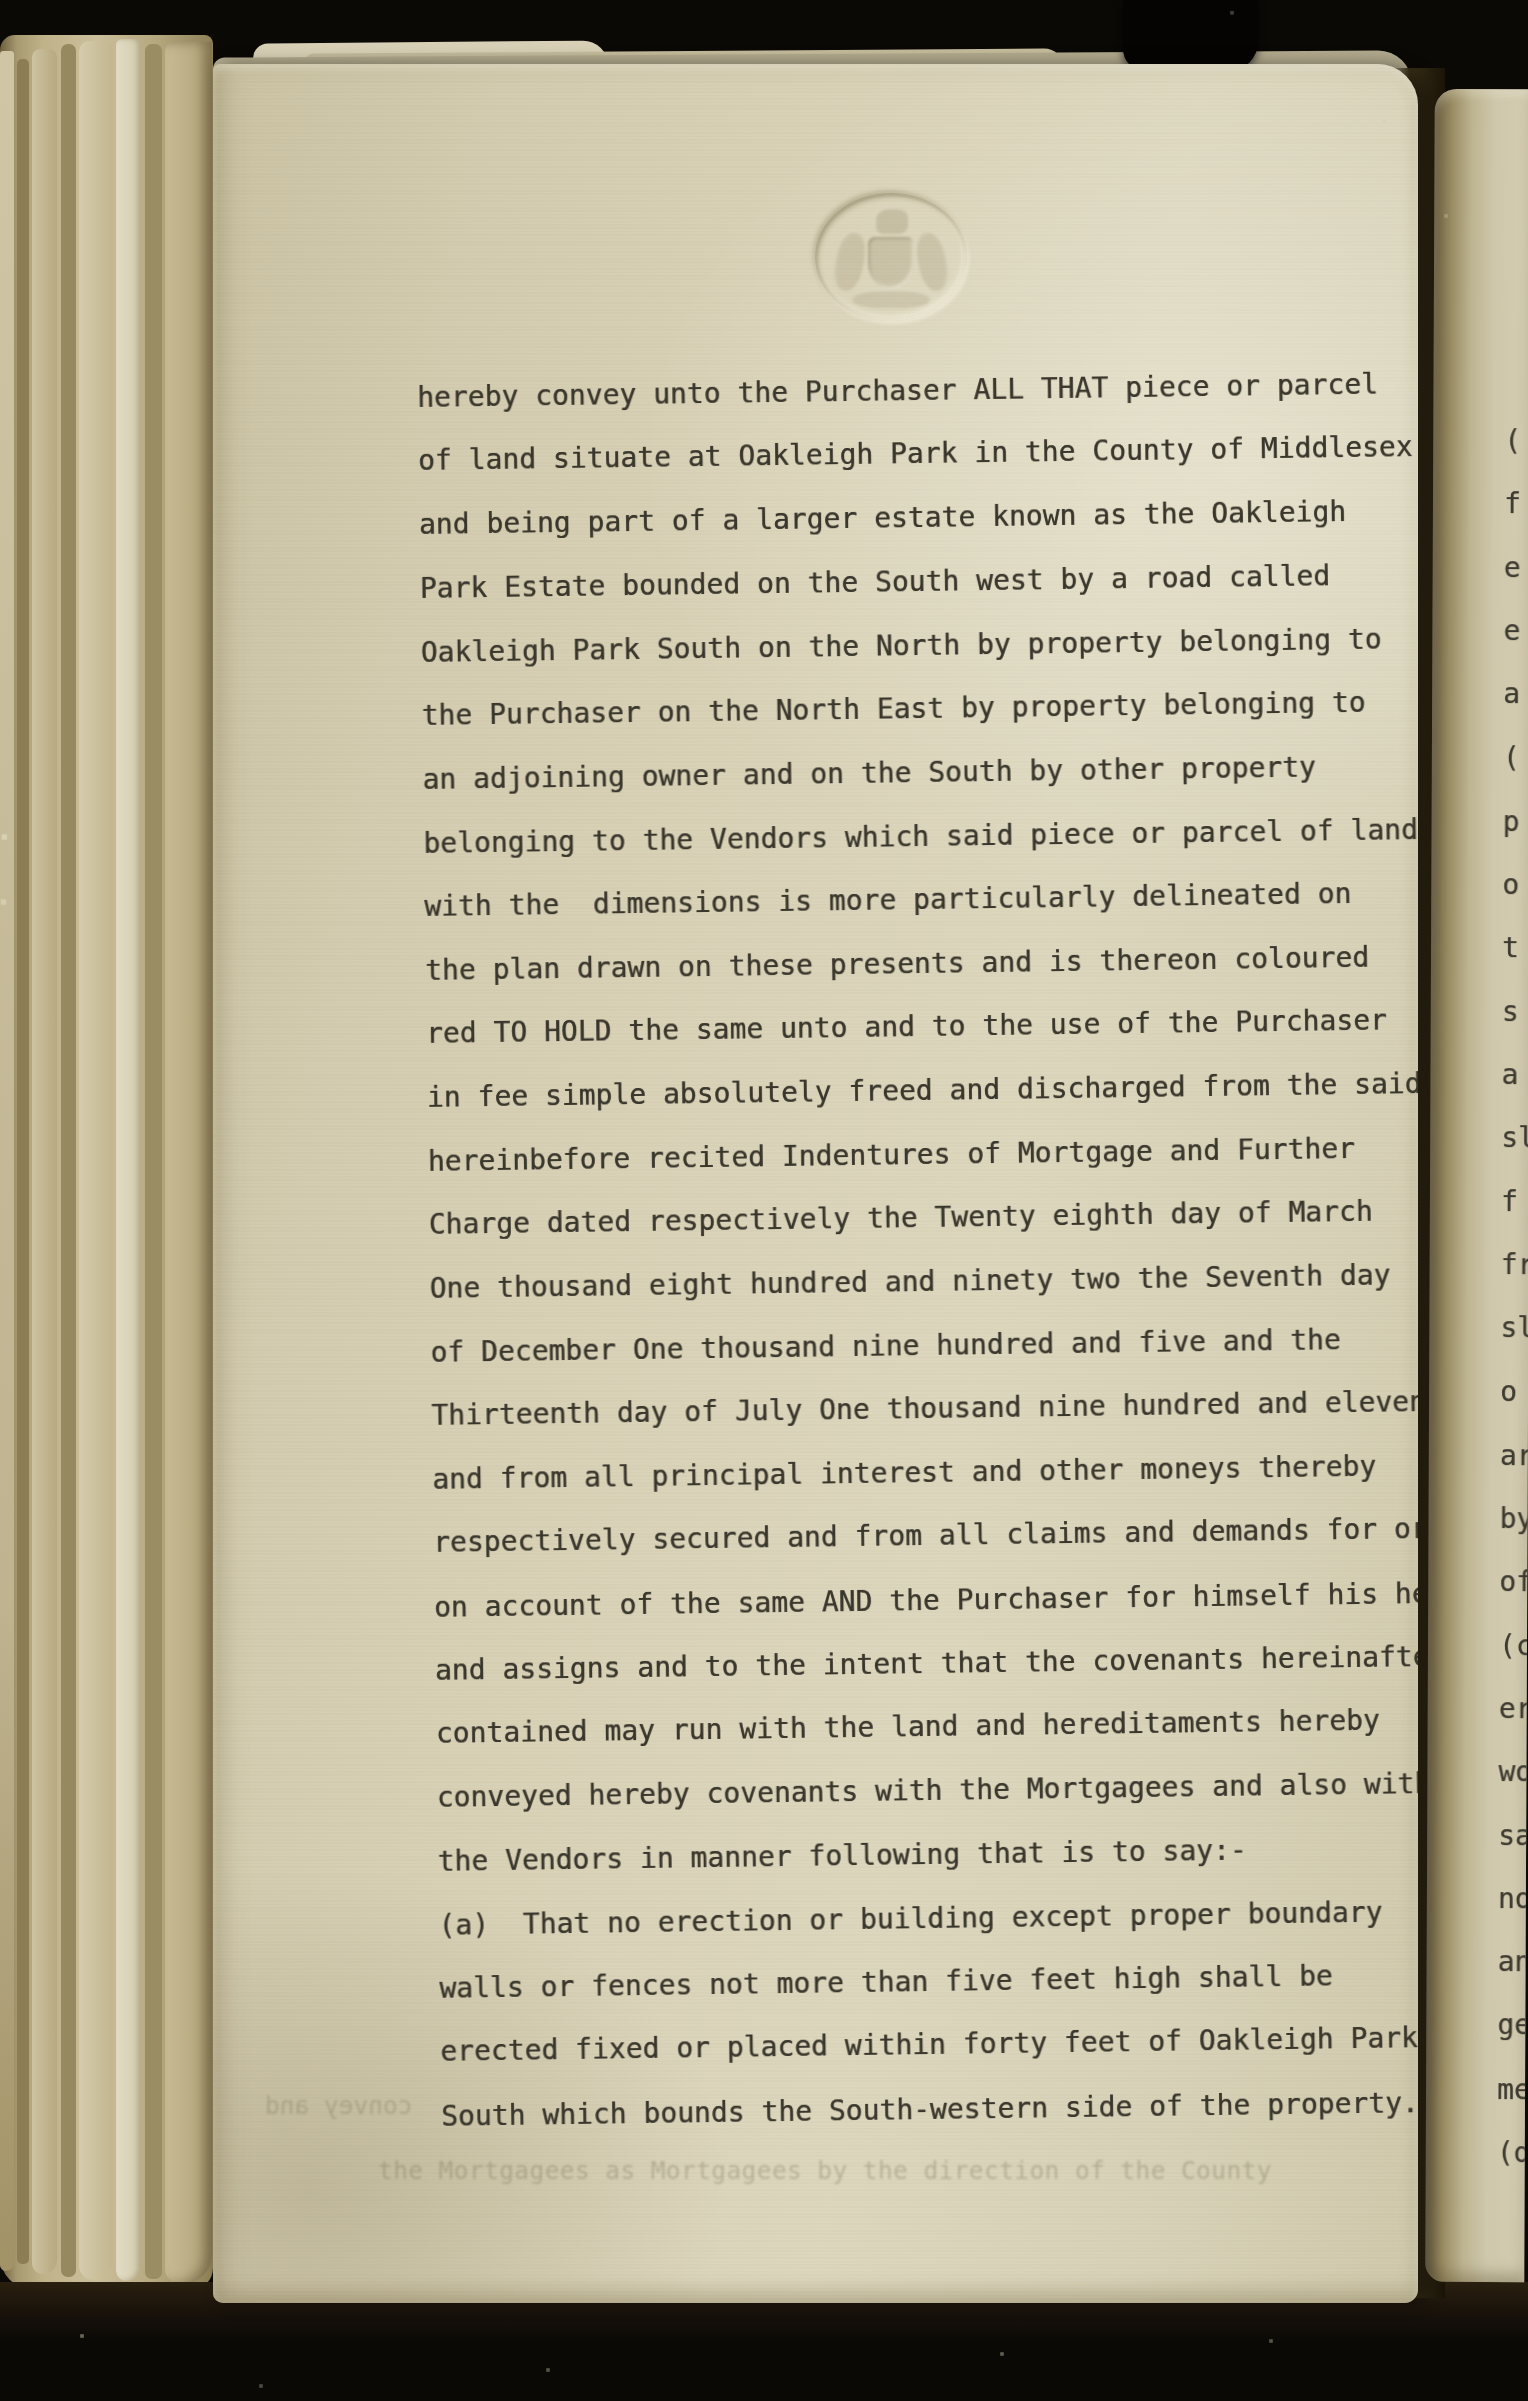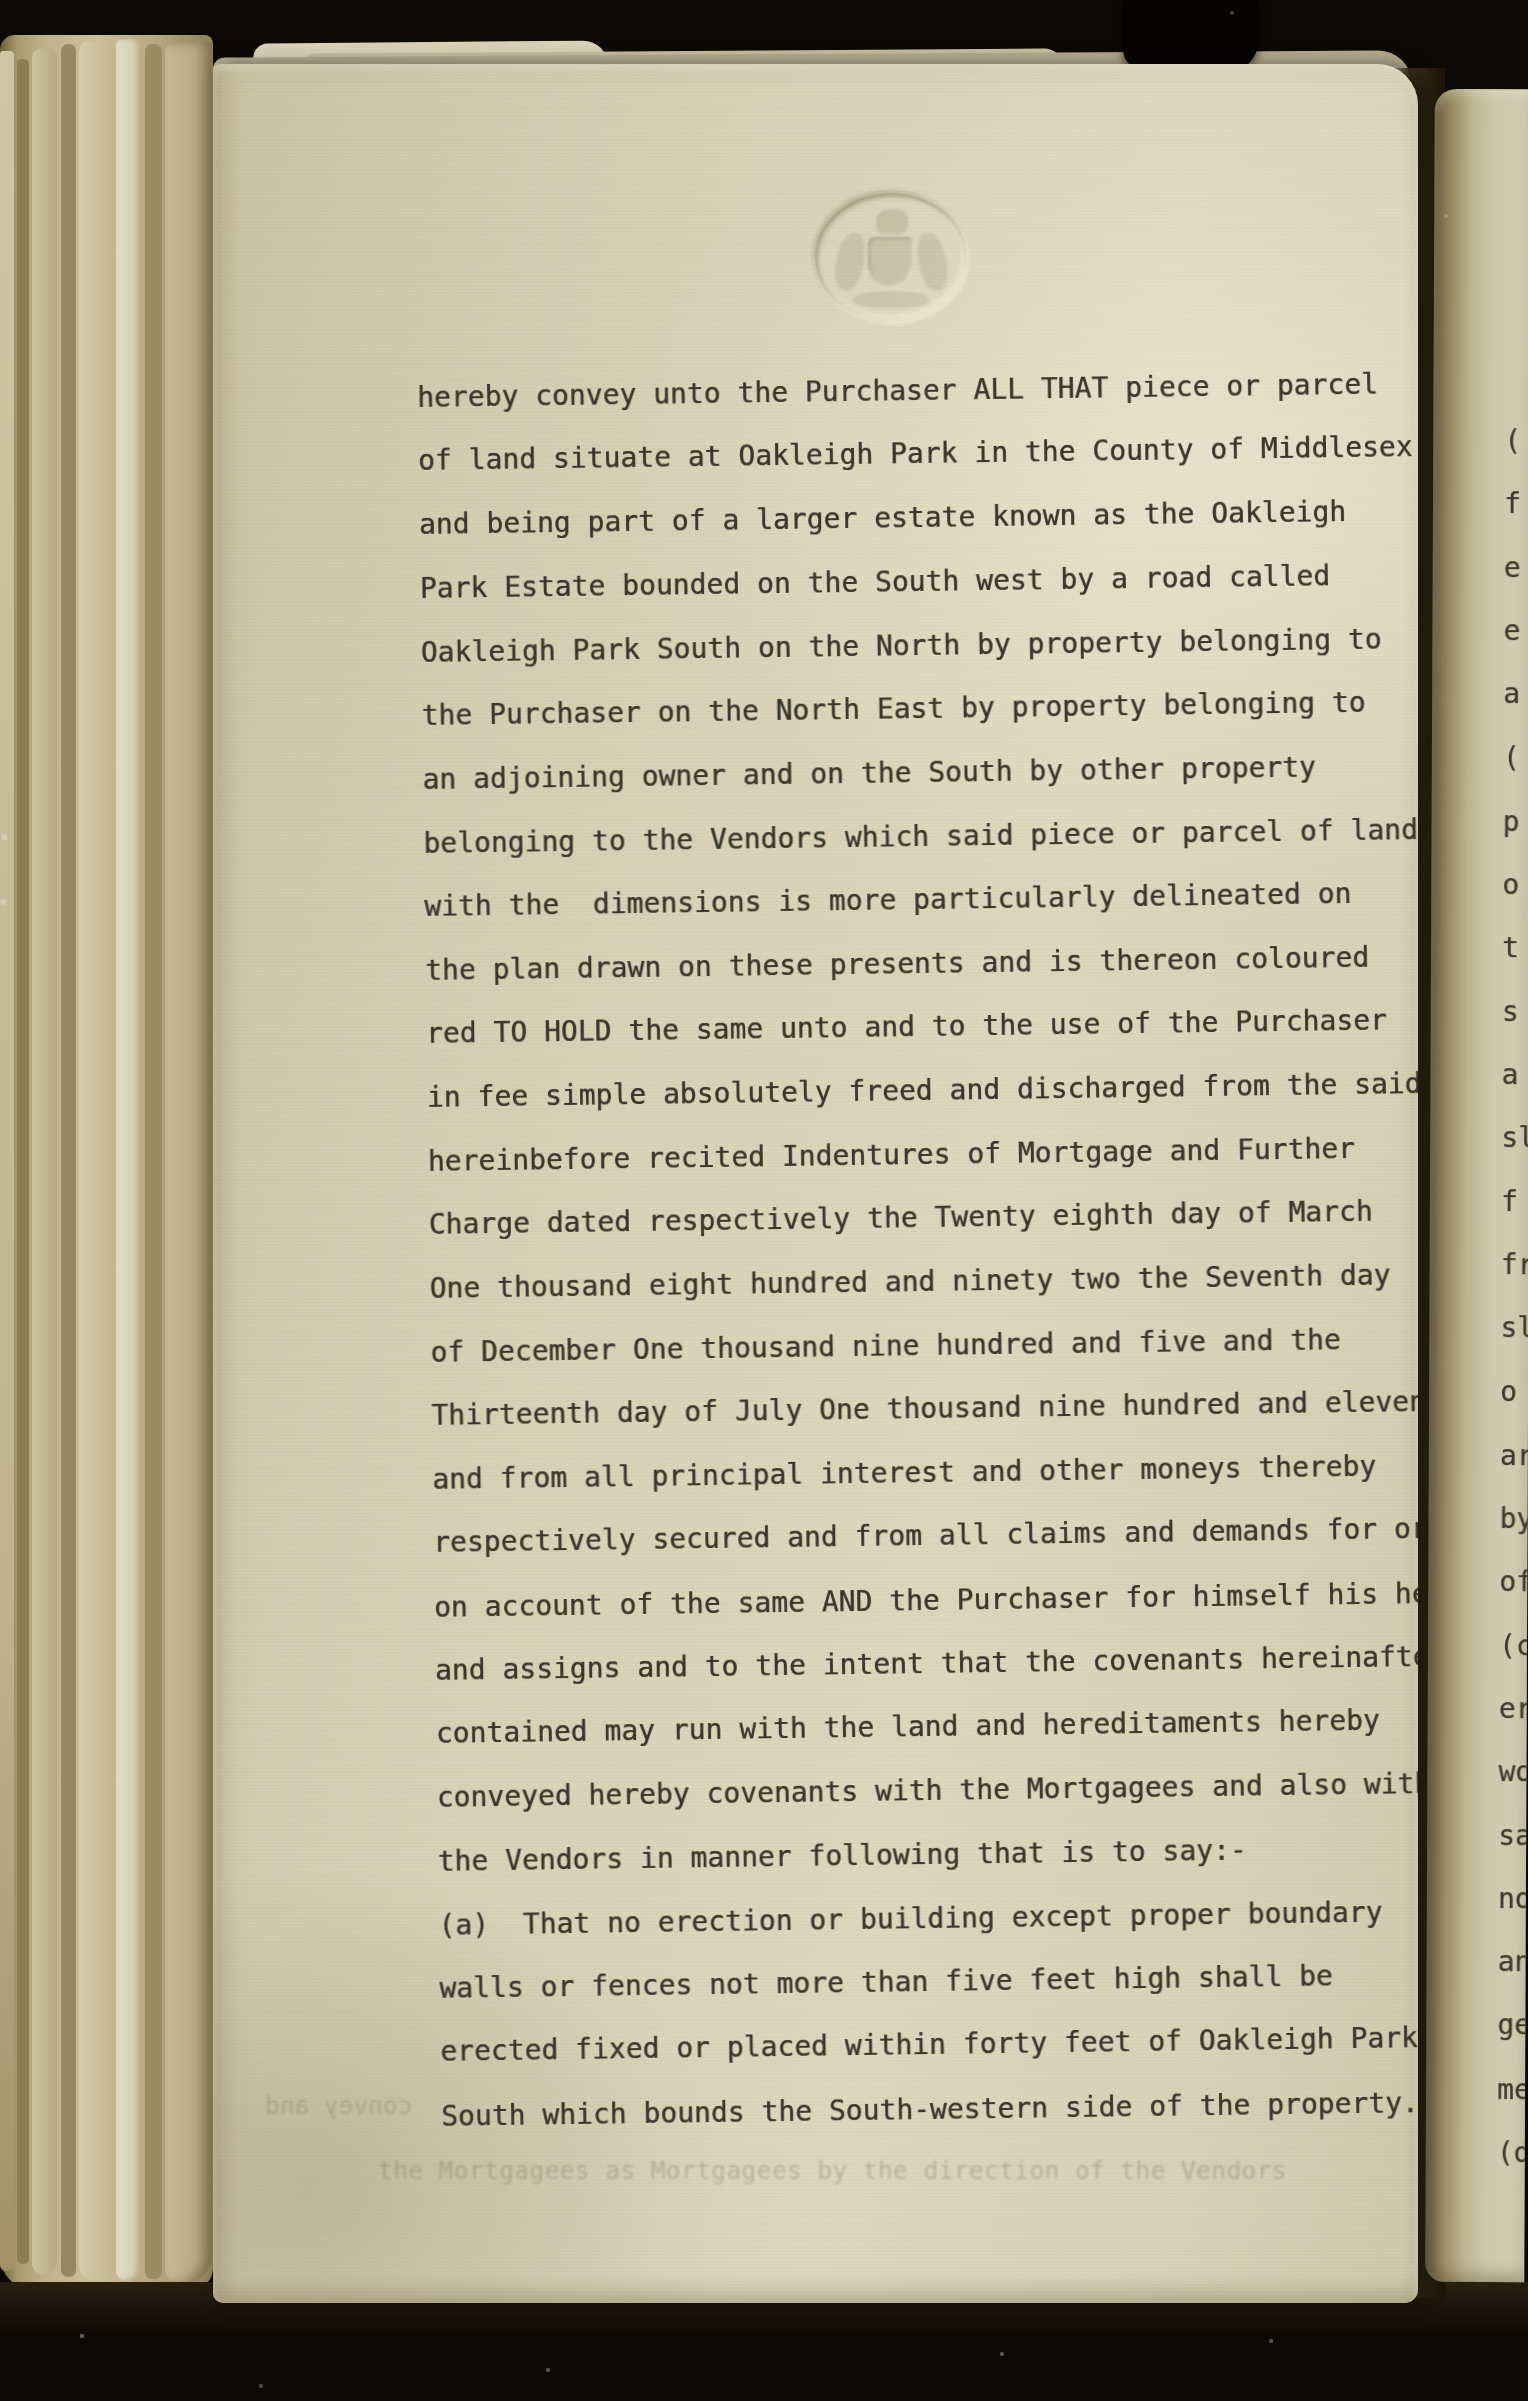--- a/index.html
+++ b/index.html
@@ -136,21 +136,21 @@
       <div class="tl" style="top:1336px">contained may run with the land and hereditaments hereby</div>
       <div class="tl" style="top:1400px">conveyed hereby covenants with the Mortgagees and also with</div>
       <div class="tl" style="top:1464px">the Vendors in manner following that is to say:-</div>
       <div class="tl" style="top:1528px">(a)  That no erection or building except proper boundary</div>
       <div class="tl" style="top:1591px">walls or fences not more than five feet high shall be</div>
       <div class="tl" style="top:1654px">erected fixed or placed within forty feet of Oakleigh Park</div>
       <div class="tl" style="top:1719px">South which bounds the South-western side of the property.</div>
     </div>
 
     <div class="ghost g1">convey and</div>
-    <div class="ghost g2">the Mortgagees as Mortgagees by the direction of the Vendors</div>
+    <div class="ghost g2">the Mortgagees as Mortgagees by the direction of the County</div>
   </div>
 
   <div class="gutter"></div>
   <div class="next-page">
     <div class="frag" style="top:335px">(</div>
     <div class="frag" style="top:398px">f</div>
     <div class="frag" style="top:462px">e</div>
     <div class="frag" style="top:525px">e</div>
     <div class="frag" style="top:588px">a</div>
     <div class="frag" style="top:652px">(</div>

